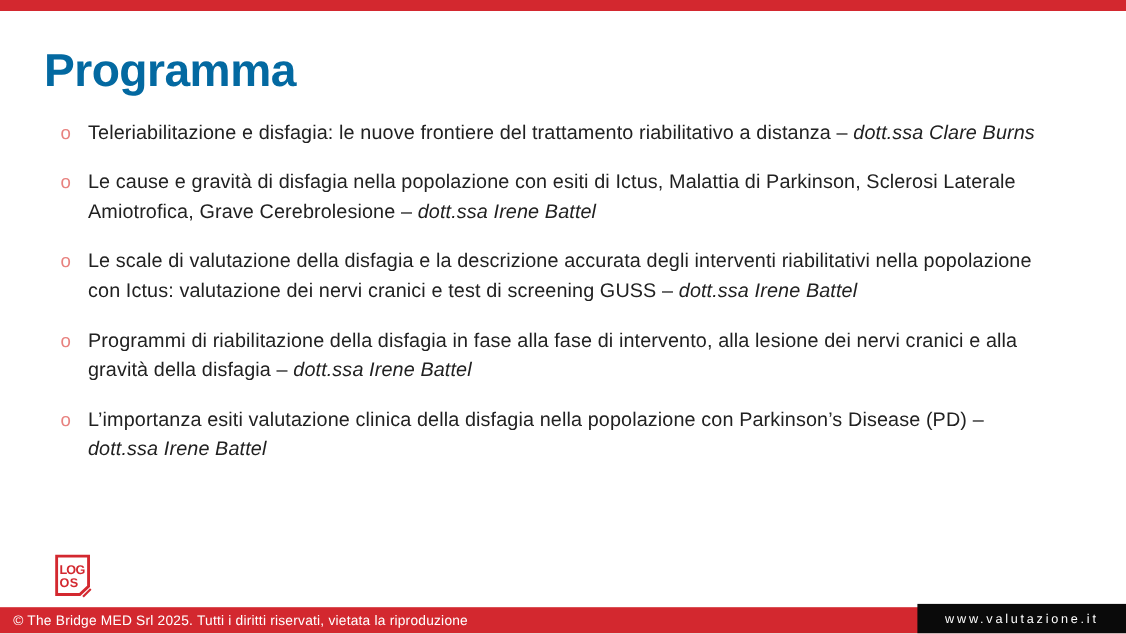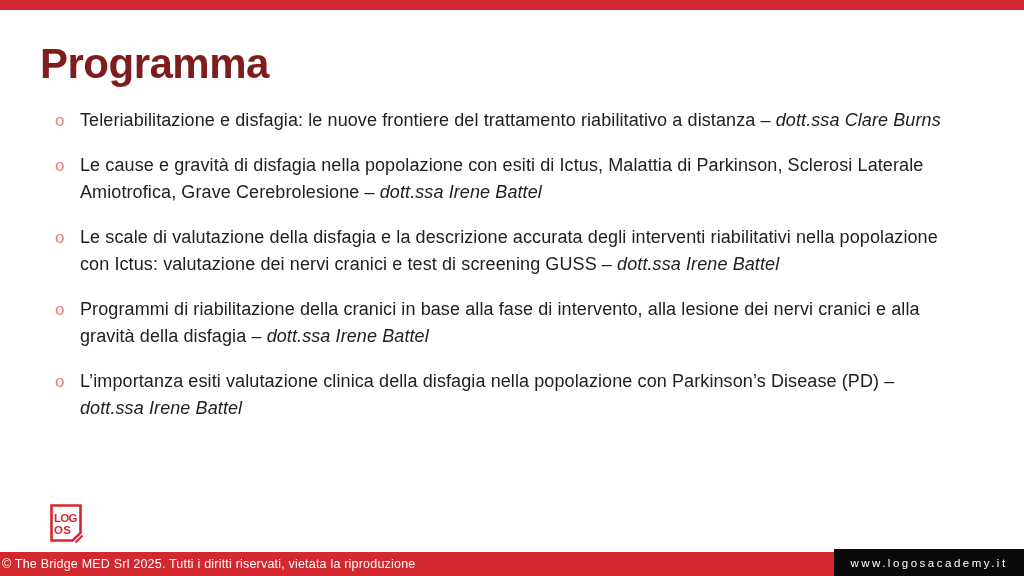--- a/index.html
+++ b/index.html
@@ -18,21 +18,21 @@
     height: 10px;
     background: #d3282f;
   }
   .page-title {
     margin: 0;
     padding: 42px 0 0 40px;
     font-size: 42px;
     line-height: 1.05;
     font-weight: bold;
     letter-spacing: -0.5px;
-    color: #7f1d1d;
+    color: #0369a1;
   }
   .bullet-list {
     list-style: none;
     margin: 21px 0 0 40px;
     padding: 0 0 0 15px;
     width: 895px;
   }
   .bullet-item {
     position: relative;
     padding-left: 25px;
@@ -61,21 +61,21 @@
     height: 40px;
     padding-left: 34px;
   }
   .footer-bar {
     position: absolute;
     left: 0; right: 0; bottom: 0;
     height: 24px;
     background: #d3282f;
     display: flex;
     align-items: center;
-    padding-left: 2px;
+    padding-left: 12px;
     box-sizing: border-box;
   }
   .copyright-text {
     color: #ffffff;
     font-size: 12.5px;
     letter-spacing: 0.2px;
     white-space: nowrap;
   }
   .website-box {
     position: absolute;
@@ -108,37 +108,37 @@
     <li class="bullet-item">
       <span class="bullet-marker">o</span><span>Teleriabilitazione e disfagia: le nuove frontiere del trattamento riabilitativo a distanza – </span><em>dott.ssa Clare Burns</em>
     </li>
     <li class="bullet-item">
       <span class="bullet-marker">o</span><span>Le cause e gravità di disfagia nella popolazione con esiti di Ictus, Malattia di Parkinson, Sclerosi Laterale Amiotrofica, Grave Cerebrolesione – </span><em>dott.ssa Irene Battel</em>
     </li>
     <li class="bullet-item">
       <span class="bullet-marker">o</span><span>Le scale di valutazione della disfagia e la descrizione accurata degli interventi riabilitativi nella popolazione con Ictus: valutazione dei nervi cranici e test di screening GUSS – </span><em>dott.ssa Irene Battel</em>
     </li>
     <li class="bullet-item">
-      <span class="bullet-marker">o</span><span>Programmi di riabilitazione della cranici in base alla fase di intervento, alla lesione dei nervi cranici e alla gravità della disfagia – </span><em>dott.ssa Irene Battel</em>
+      <span class="bullet-marker">o</span><span>Programmi di riabilitazione della disfagia in fase alla fase di intervento, alla lesione dei nervi cranici e alla gravità della disfagia – </span><em>dott.ssa Irene Battel</em>
     </li>
     <li class="bullet-item">
       <span class="bullet-marker">o</span><span>L’importanza esiti valutazione clinica della disfagia nella popolazione con Parkinson’s Disease (PD) – </span><em>dott.ssa Irene Battel</em>
     </li>
   </ul>
 
   <div class="logo">
     <svg width="34" height="40" viewBox="0 0 34 40">
       <path d="M30.5 29 L30.5 1.5 L1.5 1.5 L1.5 36.5 L22.5 36.5 Z" fill="none" stroke="#d3282f" stroke-width="2.6"></path>
       <path d="M25.5 38.5 L32.5 31.5" fill="none" stroke="#d3282f" stroke-width="2"></path>
       <text x="4" y="17.5" font-family="Liberation Sans, sans-serif" font-size="11.5" font-weight="bold" fill="#d3282f" textLength="23.5" aria-label="LOG"><tspan>LOG</tspan></text>
       <text x="4" y="30" font-family="Liberation Sans, sans-serif" font-size="11.5" font-weight="bold" fill="#d3282f" textLength="17" aria-label="OS"><tspan>OS</tspan></text>
     </svg>
   </div>
 
   <div class="footer-bar">
     <span class="copyright-text">© The Bridge MED Srl 2025. Tutti i diritti riservati, vietata la riproduzione</span>
   </div>
 
   <div class="website-box">
-    <span class="website-text">www.logosacademy.it</span>
+    <span class="website-text">www.valutazione.it</span>
   </div>
 
 </div>
 
 </body></html>

